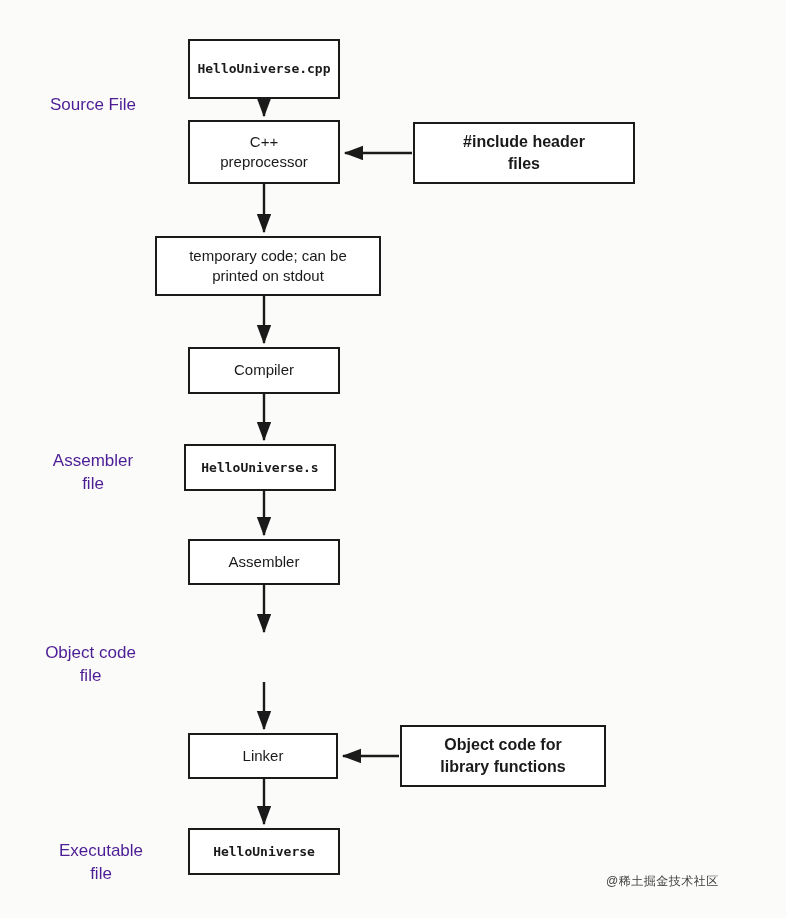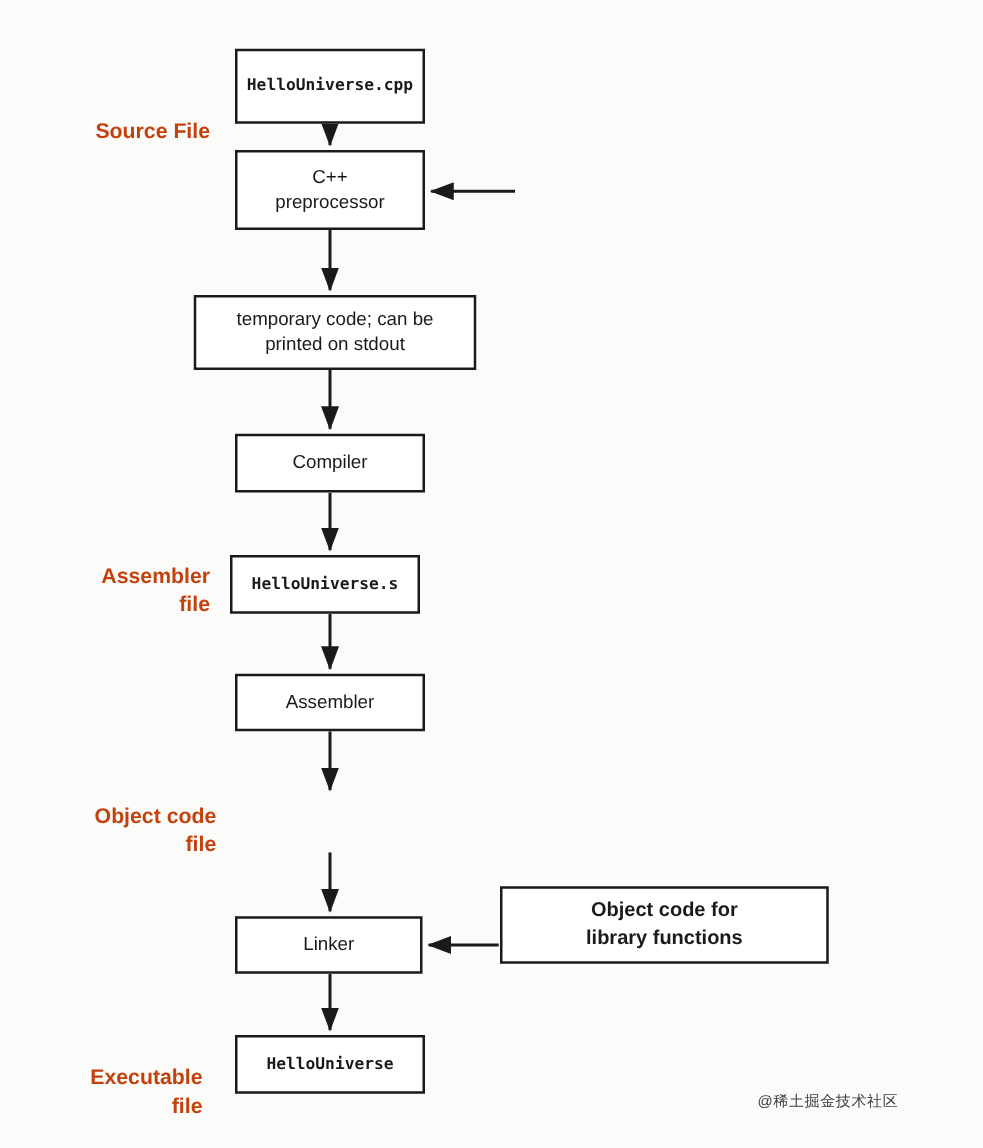--- a/index.html
+++ b/index.html
@@ -35,25 +35,25 @@
     font-family: "DejaVu Sans Mono", monospace;
     font-weight: bold;
     font-size: 13px;
   }
   .box.bold {
     font-weight: bold;
     font-size: 16px;
   }
   .side-label {
     position: absolute;
-    font-weight: bold;
+    font-weight: normal;
     font-size: 17px;
     line-height: 1.35;
-    color: #c2410c;
-    text-align: right;
+    color: #4c1d95;
+    text-align: center;
     white-space: pre-line;
   }
   .watermark {
     position: absolute;
     font-size: 12px;
     color: #404040;
     letter-spacing: 0.5px;
   }
 </style>
 </head>
@@ -93,30 +93,32 @@
 
   <div class="box mono" style="left:184px; top:444px; width:152px; height:47px;">HelloUniverse.s</div>
 
   <div class="box" style="left:188px; top:539px; width:152px; height:46px;">Assembler</div>
 
 
   <div class="box" style="left:188px; top:733px; width:150px; height:46px;">Linker</div>
 
   <div class="box mono" style="left:188px; top:828px; width:152px; height:47px;">HelloUniverse</div>
 
+  <div class="box bold" style="left:413px; top:122px; width:222px; height:62px;">#include header
+files</div>
 
-  <div class="box bold" style="left:400px; top:709px; width:263px; height:62px;">Object code for
+  <div class="box bold" style="left:400px; top:725px; width:206px; height:62px;">Object code for
 library functions</div>
 
   <div class="side-label" style="left:18px; top:94px;  width:150px;">Source File</div>
 
   <div class="side-label" style="left:18px; top:450px; width:150px;">Assembler
 file</div>
 
   <div class="side-label" style="left:8px;  top:642px; width:165px;">Object code
 file</div>
 
-  <div class="side-label" style="left:12px; top:840px; width:150px;margin-top:11px;">Executable
+  <div class="side-label" style="left:26px; top:840px; width:150px;">Executable
 file</div>
 
   <div class="watermark" style="left:606px; top:873px;">@稀土掘金技术社区</div>
 
 </div>
 
 </body></html>

